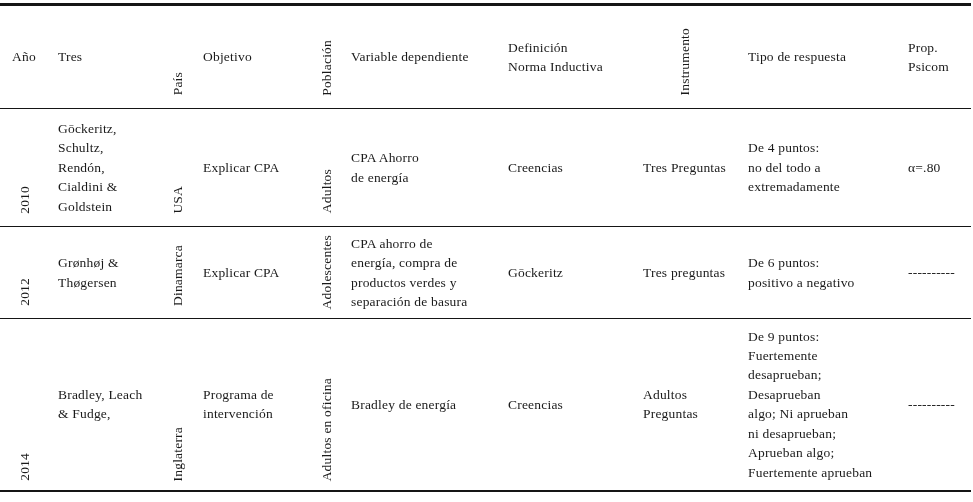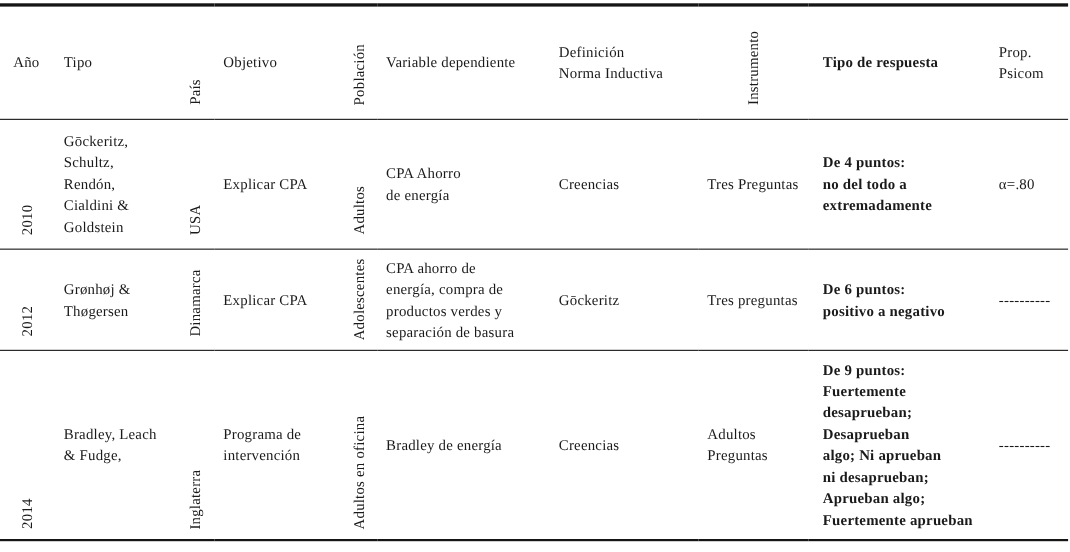--- a/index.html
+++ b/index.html
@@ -33,21 +33,21 @@
 
   th, td {
     font-weight: normal;
     text-align: left;
     vertical-align: middle;
     padding: 6px 4px 6px 8px;
     white-space: pre-line;
     overflow: hidden;
   }
   th.first, td.first { padding-left: 12px; }
-  th.tipo-col, td.tipo-col { padding-left: 13px; font-weight: bold; }
+  th.tipo-col, td.tipo-col { padding-left: 13px; }
 
   
   th.vert, td.vert {
     vertical-align: bottom;
     text-align: center;
     padding: 0 0 7px 0;
   }
   td.vert.tight { padding-bottom: 3px; }
   .rot {
     display: inline-block;
@@ -68,21 +68,21 @@
       <col style="width:33px">
       <col style="width:157px">
     <col style="width:135px">
       <col style="width:100px">
       <col style="width:165px">
     <col style="width:71px">
   </colgroup>
   <thead>
     <tr>
       <th class="first">Año</th>
-      <th>Tipo</th>
+      <th>Tres</th>
       <th class="vert"><span class="rot">País</span></th>
       <th>Objetivo</th>
       <th class="vert"><span class="rot">Población</span></th>
       <th>Variable dependiente</th>
       <th>Definición
 Norma Inductiva</th>
       <th class="vert"><span class="rot">Instrumento</span></th>
       <th class="tipo-col">Tipo de respuesta</th>
       <th>Prop.
 Psicom</th>

